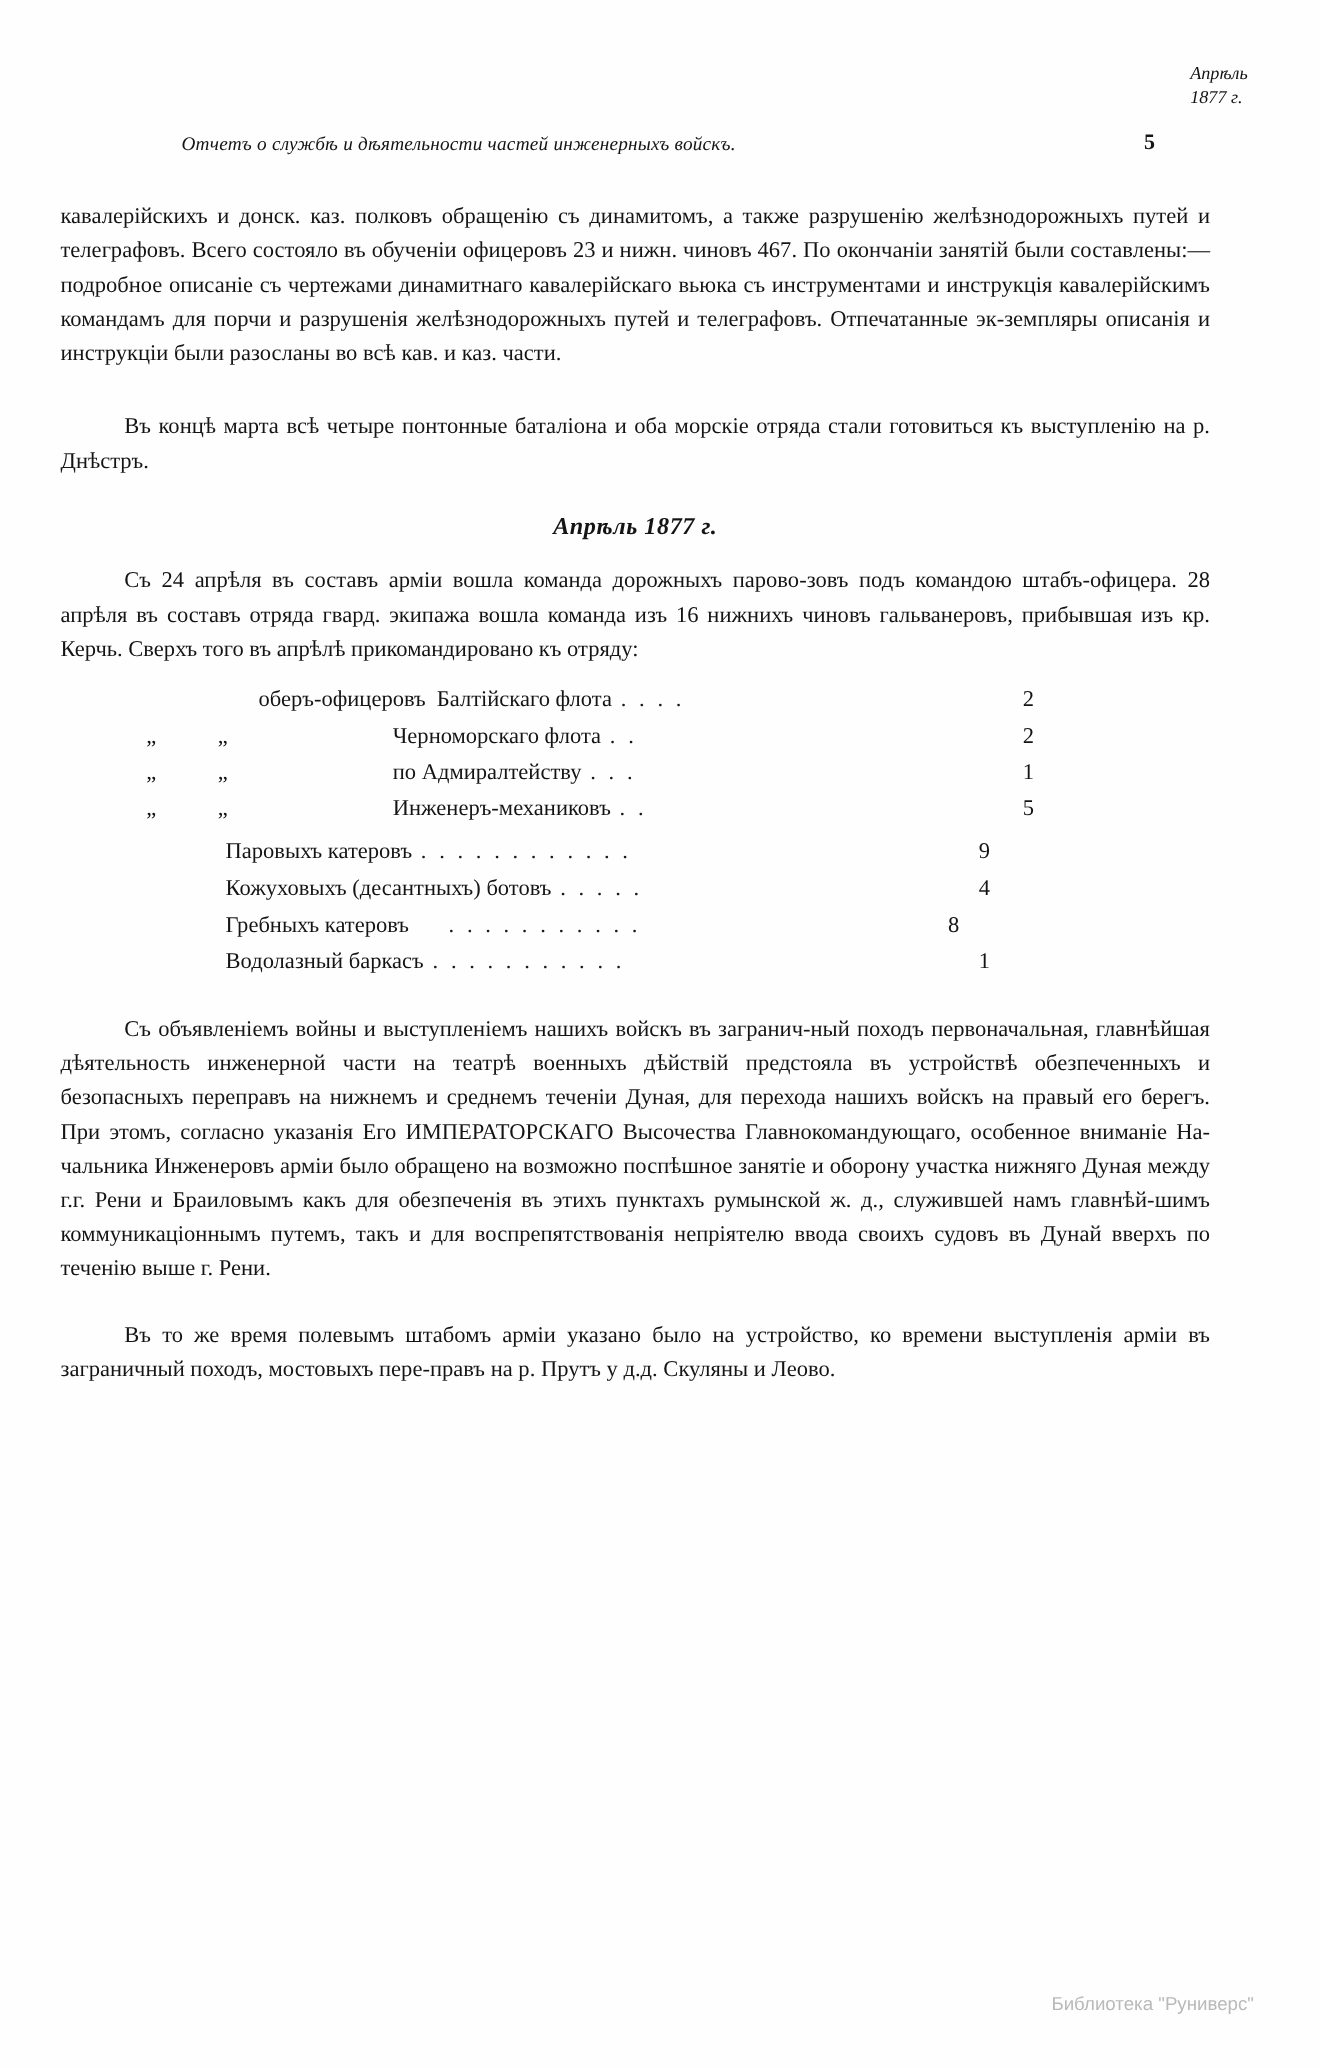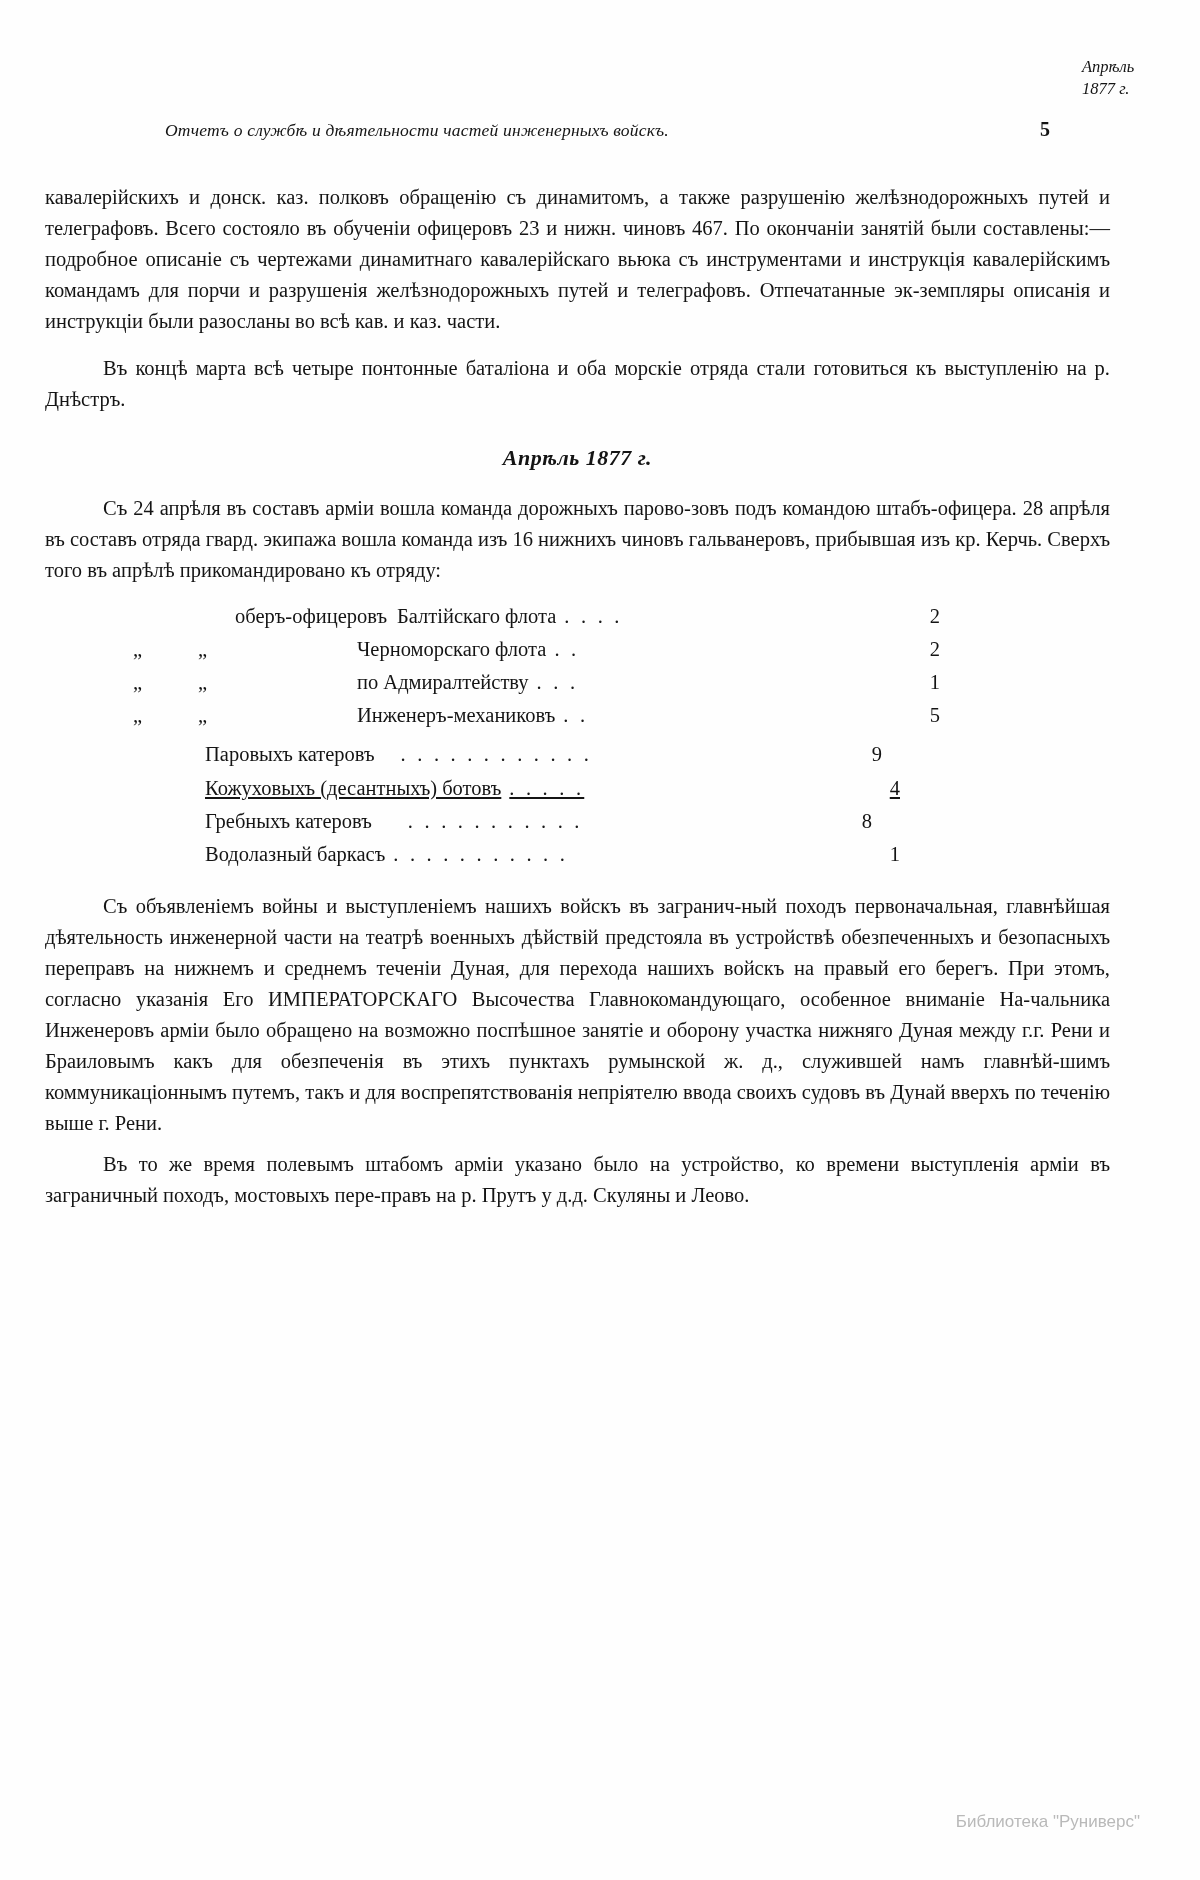--- a/index.html
+++ b/index.html
@@ -56,21 +56,21 @@
     right: 8px;
     top: 56px;
     width: 110px;
     font-style: italic;
     font-size: 16.5px;
     line-height: 1.32;
     text-align: left;
   }
   
   p.body {
-    margin: 0;
+    margin: 10px;
     font-size: 20.5px;
     line-height: 1.51;
     text-align: justify;
     text-justify: inter-word;
     hyphens: manual;
   }
   p.body.indent {
     text-indent: 58px;
   }
   .gap-s { height: 10px; }
@@ -208,28 +208,28 @@
         <span class="dots">. .</span>
         <span class="num">5</span>
         <span style="width:170px;flex:0 0 170px;"></span>
       </div>
 
     </div>
 
 
     <div class="list-block" style="margin-top:6px;">
 
-      <div class="list-row" style="padding-left:160px;gap:18px;">
+      <div class="list-row" style="padding-left:160px;">
         <span class="lbl">Паровыхъ катеровъ</span>
         <span class="dots">. . . . . . . . . . . .</span>
         <span class="num">9</span>
         <span style="width:210px;flex:0 0 210px;"></span>
       </div>
 
-      <div class="list-row" style="padding-left:160px;text-decoration:underline;">
+      <div class="list-row" style="padding-left:160px;">
         <span class="lbl">Кожуховыхъ (десантныхъ) ботовъ</span>
         <span class="dots">. . . . .</span>
         <span class="num">4</span>
         <span style="width:210px;flex:0 0 210px;"></span>
       </div>
 
       <div class="list-row" style="padding-left:160px;gap:28px;">
         <span class="lbl">Гребныхъ катеровъ</span>
         <span class="dots">. . . . . . . . . . .</span>
         <span class="num">8</span>

